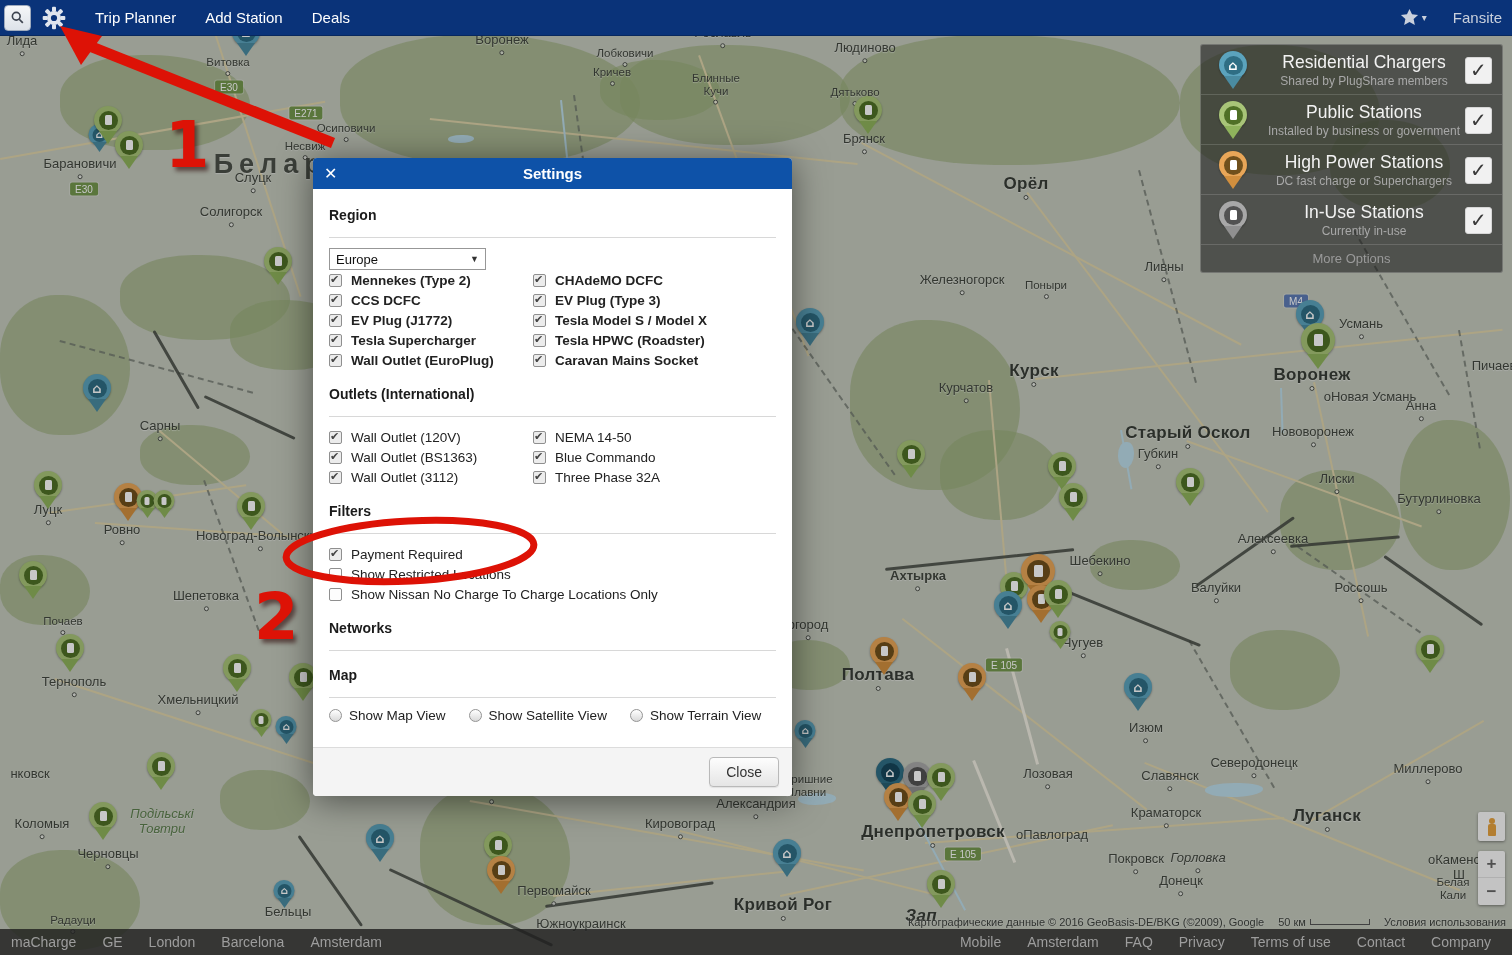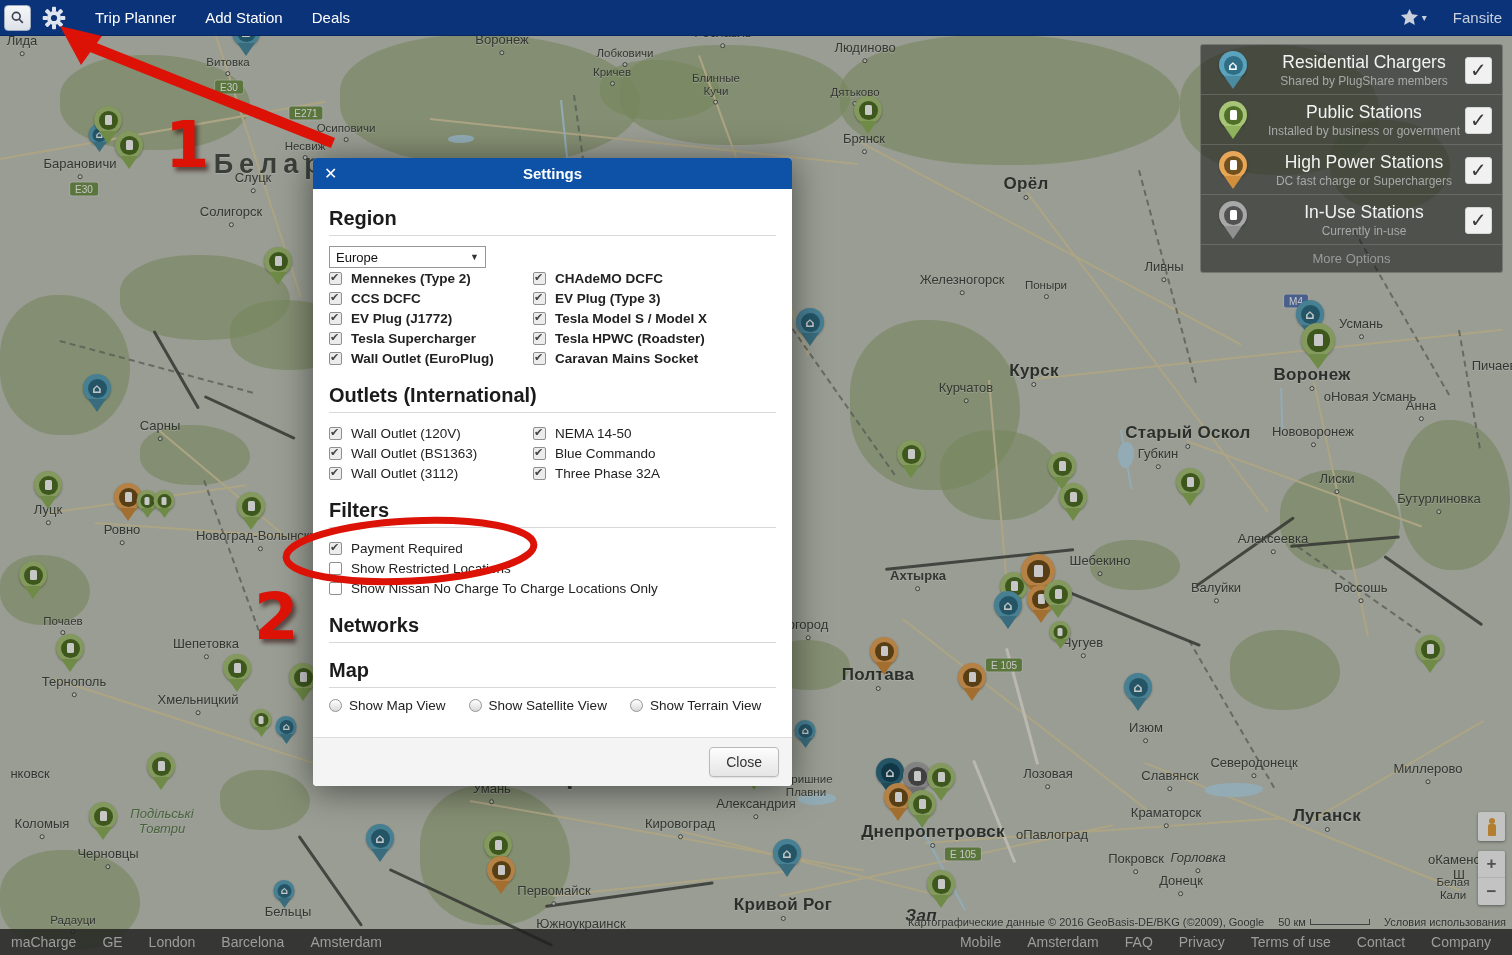--- a/index.html
+++ b/index.html
@@ -93,21 +93,21 @@
        color:#3a3a3a;font-size:20px;display:flex;align-items:center;justify-content:center;cursor:pointer;}
   .lmore{padding:6px;text-align:center;color:#9a9a9a;font-size:13px;cursor:pointer;}
 
   
   .modal{position:absolute;left:313px;top:158px;width:479px;background:#fff;border-radius:4px;
          box-shadow:0 4px 35px rgba(0,0,0,.5);z-index:6;overflow:hidden;}
   .mhead{background:#0e52a8;height:31px;display:flex;align-items:center;position:relative;}
   .mclose{color:#fff;font-weight:bold;font-size:16px;margin-left:11px;cursor:pointer;z-index:1;}
   .mtitle{position:absolute;left:0;right:0;text-align:center;color:#fff;font-weight:bold;font-size:15px;}
   .mbody{padding:2px 16px 8px;}
-  .mbody h3{font-size:20px;font-weight:bold;color:#1b1b1b;margin:16px 0 10px;padding-bottom:5px;
+  .mbody h3{font-size:14px;font-weight:bold;color:#1b1b1b;margin:16px 0 10px;padding-bottom:14px;
             border-bottom:1px solid #d8d8d8;}
   .select{width:157px;height:22px;border:1px solid #979797;display:flex;align-items:center;
           justify-content:space-between;padding:0 6px;font-size:13px;color:#111;background:#fff;cursor:pointer;}
   .caret{font-size:9px;color:#333;}
   .cgrid{display:grid;grid-auto-flow:column;grid-template-columns:204px 1fr;font-size:13.5px;color:#222;}
   .clist{display:grid;font-size:13.5px;color:#222;}
   .crow{display:flex;align-items:center;height:20px;cursor:pointer;}
   .cb{position:relative;display:inline-block;width:13px;height:13px;border:1px solid #8f8f8f;border-radius:2px;
       background:#fdfdfd;margin-right:9px;flex:0 0 13px;}
   .cb.on{background:#ececec;}
@@ -229,21 +229,21 @@
         <div class="lbl sm" style="left: 346px; top: 132px;"><span>Осиповичи</span><span class="ldot"></span></div>
         <div class="lbl sm" style="left: 305px; top: 150px;"><span>Несвиж</span><span class="ldot"></span></div>
         <div class="lbl xl" style="left: 302px; top: 164px;"><span>Беларусь</span></div>
         <div class="lbl md" style="left: 253px; top: 182px;"><span>Слуцк</span><span class="ldot"></span></div>
         <div class="lbl md" style="left: 231px; top: 216px;"><span>Солигорск</span><span class="ldot"></span></div>
         <div class="lbl md" style="left: 80px; top: 168px;"><span>Барановичи</span><span class="ldot"></span></div>
         <div class="lbl md" style="left: 160px; top: 430px;"><span>Сарны</span><span class="ldot"></span></div>
         <div class="lbl md" style="left: 48px; top: 514px;"><span>Луцк</span><span class="ldot"></span></div>
         <div class="lbl md" style="left: 122px; top: 534px;"><span>Ровно</span><span class="ldot"></span></div>
         <div class="lbl md" style="left: 260px; top: 540px;"><span>Новоград-Волынский</span><span class="ldot"></span></div>
-        <div class="lbl md" style="left: 206px; top: 600px; margin-top: 48px;"><span>Шепетовка</span><span class="ldot"></span></div>
+        <div class="lbl md" style="left: 206px; top: 600px;"><span>Шепетовка</span><span class="ldot"></span></div>
         <div class="lbl sm" style="left: 63px; top: 625px;"><span>Почаев</span><span class="ldot"></span></div>
         <div class="lbl md" style="left: 74px; top: 686px;"><span>Тернополь</span><span class="ldot"></span></div>
         <div class="lbl md" style="left: 198px; top: 704px;"><span>Хмельницкий</span><span class="ldot"></span></div>
         <div class="lbl md" style="left: 30px; top: 774px;"><span>нковск</span></div>
         <div class="lbl md" style="left: 42px; top: 828px;"><span>Коломыя</span><span class="ldot"></span></div>
         <div class="lbl park" style="left: 162px; top: 822px;"><span>Подільські
 Товтри</span></div>
         <div class="lbl md" style="left: 108px; top: 858px;"><span>Черновцы</span><span class="ldot"></span></div>
         <div class="lbl sm" style="left: 73px; top: 924px;"><span>Радауци</span><span class="ldot"></span></div>
         <div class="lbl md" style="left: 288px; top: 912px;"><span>Бельцы</span></div>

